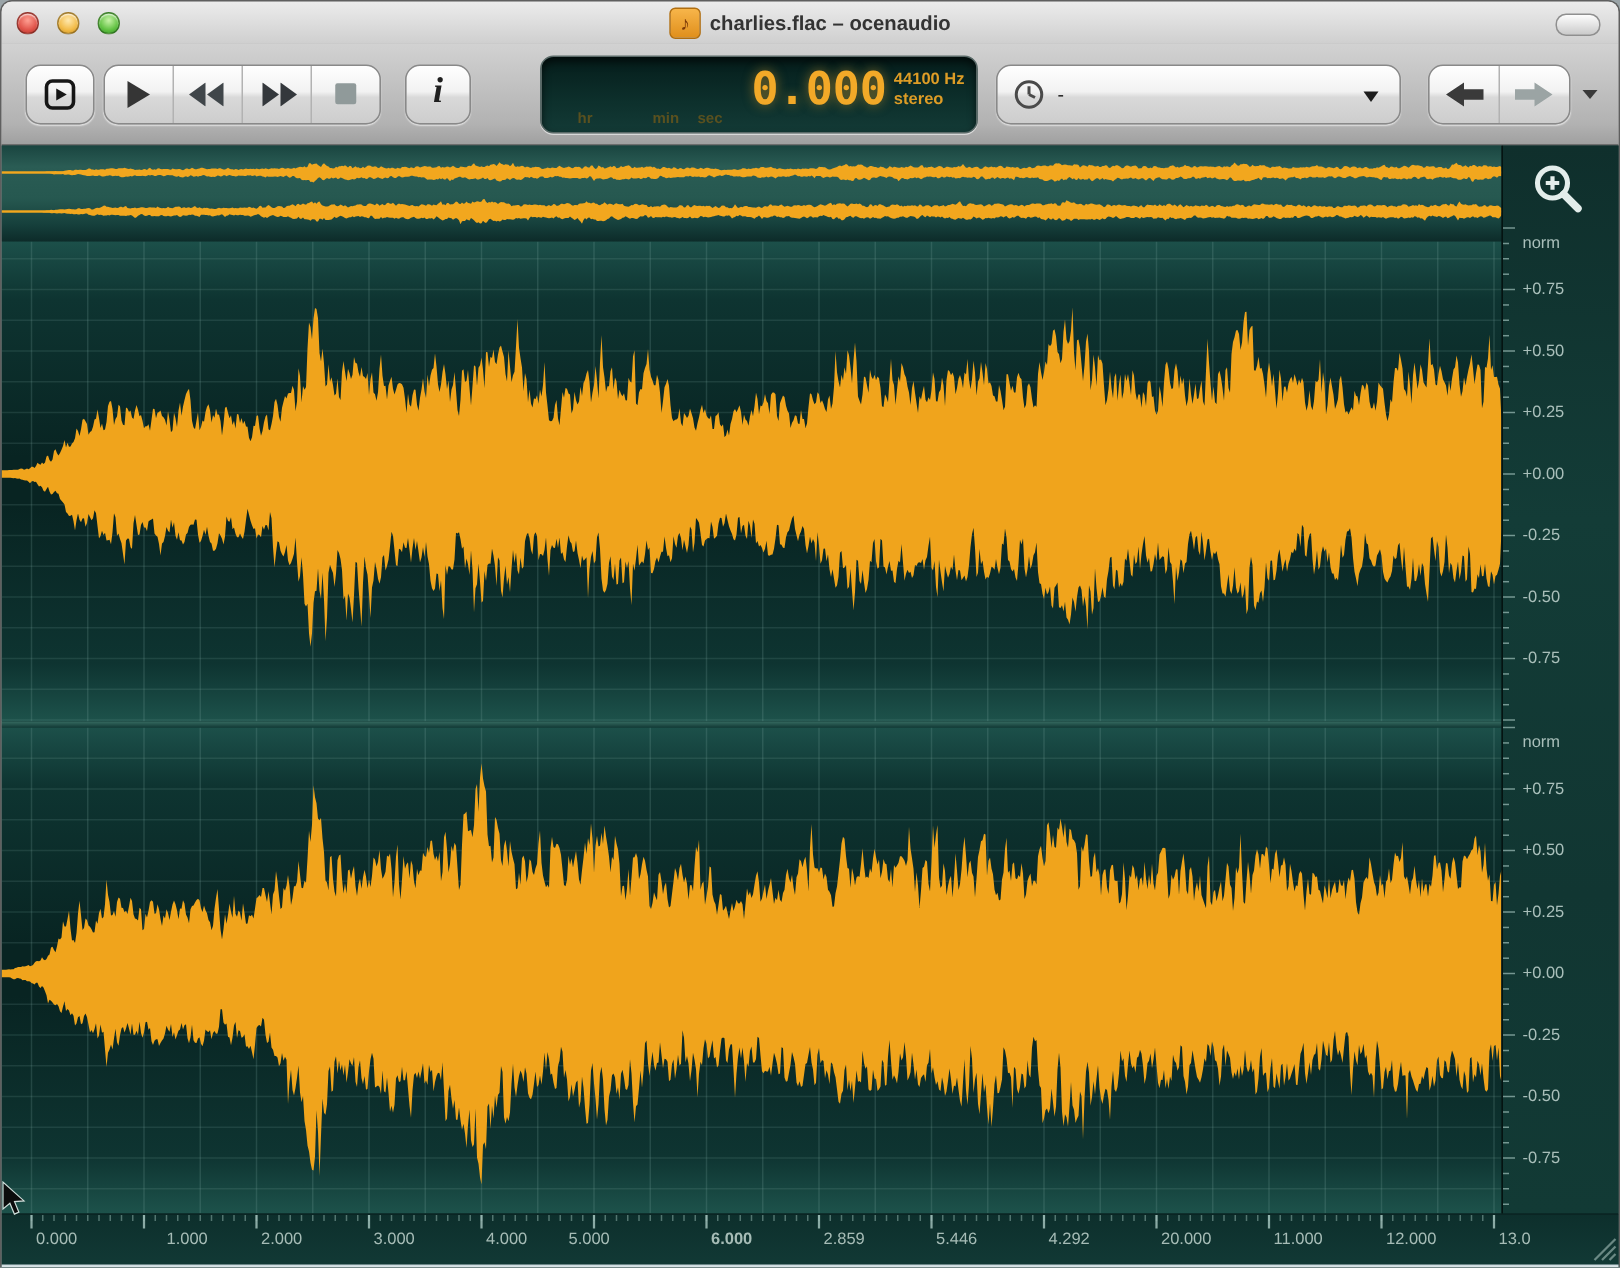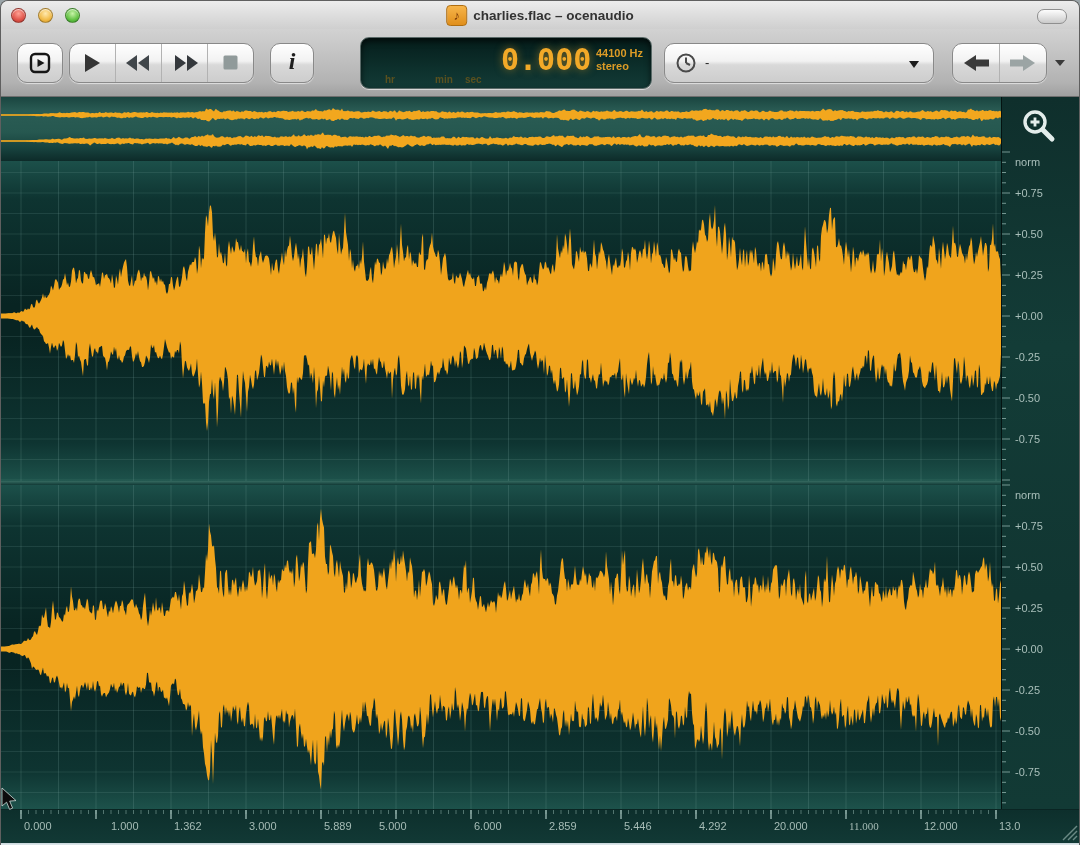--- a/index.html
+++ b/index.html
@@ -518,30 +518,30 @@
           <line x1="620" y1="0" x2="620" y2="9" stroke="rgba(160,192,186,0.85)" stroke-width="1.5"></line>
           <line x1="695" y1="0" x2="695" y2="9" stroke="rgba(160,192,186,0.85)" stroke-width="1.5"></line>
           <line x1="770" y1="0" x2="770" y2="9" stroke="rgba(160,192,186,0.85)" stroke-width="1.5"></line>
           <line x1="845" y1="0" x2="845" y2="9" stroke="rgba(160,192,186,0.85)" stroke-width="1.5"></line>
           <line x1="920" y1="0" x2="920" y2="9" stroke="rgba(160,192,186,0.85)" stroke-width="1.5"></line>
           <line x1="995" y1="0" x2="995" y2="9" stroke="rgba(160,192,186,0.85)" stroke-width="1.5"></line>
         </svg>
       <div id="time-labels">
           <div class="t-label" style="left: 23px;">0.000</div>
           <div class="t-label" style="left: 98px; margin-left: 12px;">1.000</div>
-          <div class="t-label" style="left: 173px;">1.362</div>
+          <div class="t-label" style="left: 173px;">2.000</div>
           <div class="t-label" style="left: 248px;">3.000</div>
-          <div class="t-label" style="left: 323px;">5.889</div>
+          <div class="t-label" style="left: 323px;">4.000</div>
           <div class="t-label" style="left: 378px;">5.000</div>
-          <div class="t-label" style="left: 473px;">6.000</div>
+          <div class="t-label" style="left: 473px; font-weight: bold;">6.000</div>
           <div class="t-label" style="left: 548px;">2.859</div>
           <div class="t-label" style="left: 623px;">5.446</div>
           <div class="t-label" style="left: 698px;">4.292</div>
           <div class="t-label" style="left: 773px;">20.000</div>
-          <div class="t-label" style="left: 848px; font-family: Liberation Serif, serif;">11.000</div>
+          <div class="t-label" style="left: 848px;">11.000</div>
           <div class="t-label" style="left: 923px;">12.000</div>
           <div class="t-label" style="left: 998px;">13.0</div>
         </div>
       <svg class="grip" width="22" height="22">
         <g stroke="rgba(195,220,214,0.5)" stroke-width="1.5">
           <line x1="6" y1="20" x2="20" y2="6"></line>
           <line x1="11" y1="20" x2="20" y2="11"></line>
           <line x1="16" y1="20" x2="20" y2="16"></line>
         </g>
       </svg>

